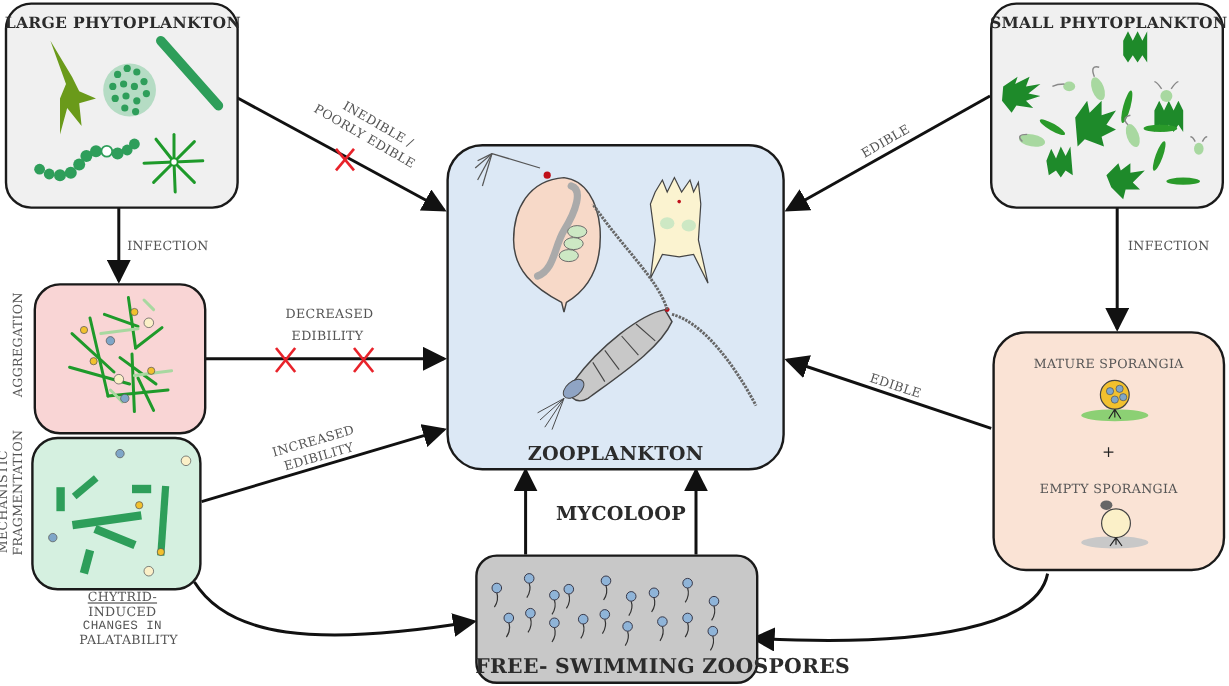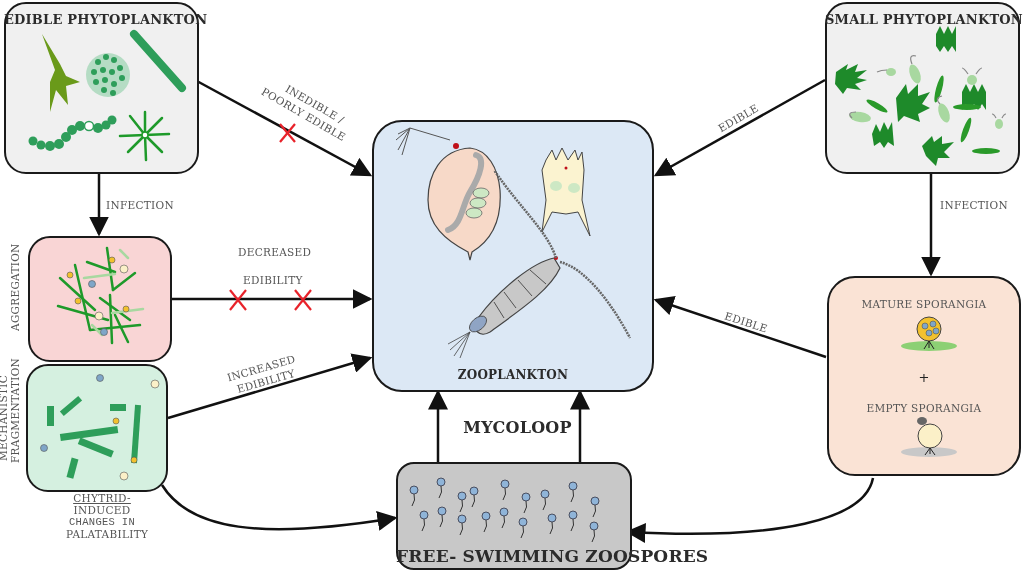--- a/index.html
+++ b/index.html
@@ -288,40 +288,40 @@
       <circle cx="523" cy="522" r="4" fill="#8fb4d8" stroke="#334" stroke-width="0.8"></circle>
       <path d="M552,522 q2,6 -2,12" stroke="#333" stroke-width="1" fill="none"></path>
       <circle cx="552" cy="518" r="4" fill="#8fb4d8" stroke="#334" stroke-width="0.8"></circle>
       <path d="M573,519 q2,6 -2,12" stroke="#333" stroke-width="1" fill="none"></path>
       <circle cx="573" cy="515" r="4" fill="#8fb4d8" stroke="#334" stroke-width="0.8"></circle>
       <path d="M594,530 q2,6 -2,12" stroke="#333" stroke-width="1" fill="none"></path>
       <circle cx="594" cy="526" r="4" fill="#8fb4d8" stroke="#334" stroke-width="0.8"></circle>
     </g>
 </svg>
 
-<div class="title" style="left:4px;top:12px;width:195px;">EDIBLE PHYTOPLANKTON</div>
+<div class="title" style="left:4px;top:12px;width:195px;">LARGE PHYTOPLANKTON</div>
 <div class="title" style="left:825px;top:12px;width:195px;">SMALL PHYTOPLANKTON</div>
-<div class="title" style="left:372px;top:368px;width:282px;font-size:12px;">ZOOPLANKTON</div>
+<div class="title" style="left:372px;top:368px;width:282px;font-size:16px;">ZOOPLANKTON</div>
 <div class="title" style="left:396px;top:546px;width:236px;font-size:17px;">FREE- SWIMMING ZOOSPORES</div>
 <div class="title" style="left:438px;top:418px;width:159px;font-size:16px;">MYCOLOOP</div>
 
 <div class="lbl" style="left:-20px;top:290px;width:70px;transform:rotate(-90deg);">AGGREGATION</div>
 <div class="lbl" style="left:-42px;top:412px;width:90px;transform:rotate(-90deg);">MECHANISTIC</div>
 <div class="lbl" style="left:-30px;top:412px;width:90px;transform:rotate(-90deg);">FRAGMENTATION</div>
 
 <div class="lbl" style="left:106px;top:199px;">INFECTION</div>
 <div class="lbl" style="left:940px;top:199px;">INFECTION</div>
 
 <div class="lbl" style="left:282px;top:98px;transform:rotate(30deg);">INEDIBLE /</div>
 <div class="lbl" style="left:256px;top:108px;transform:rotate(30deg);">POORLY EDIBLE</div>
 
 <div class="lbl" style="left:716px;top:112px;transform:rotate(-30deg);">EDIBLE</div>
 <div class="lbl" style="left:724px;top:316px;transform:rotate(18deg);">EDIBLE</div>
 
-<div class="lbl" style="left:238px;top:246px;">DECREASED</div>
+<div class="lbl" style="left:238px;top:256px;">DECREASED</div>
 <div class="lbl" style="left:243px;top:274px;">EDIBILITY</div>
 
 <div class="lbl" style="left:226px;top:362px;transform:rotate(-16deg);">INCREASED</div>
 <div class="lbl" style="left:236px;top:375px;transform:rotate(-16deg);">EDIBILITY</div>
 
 <div class="lbl" style="left:66px;top:492px;width:72px;text-decoration:underline;">CHYTRID-</div>
 <div class="lbl" style="left:66px;top:504px;width:72px;">INDUCED</div>
 <div class="lbl" style="left:66px;top:516px;width:72px;font-family:Liberation Mono, monospace;">CHANGES IN</div>
 <div class="lbl" style="left:66px;top:528px;width:72px;">PALATABILITY</div>
 

